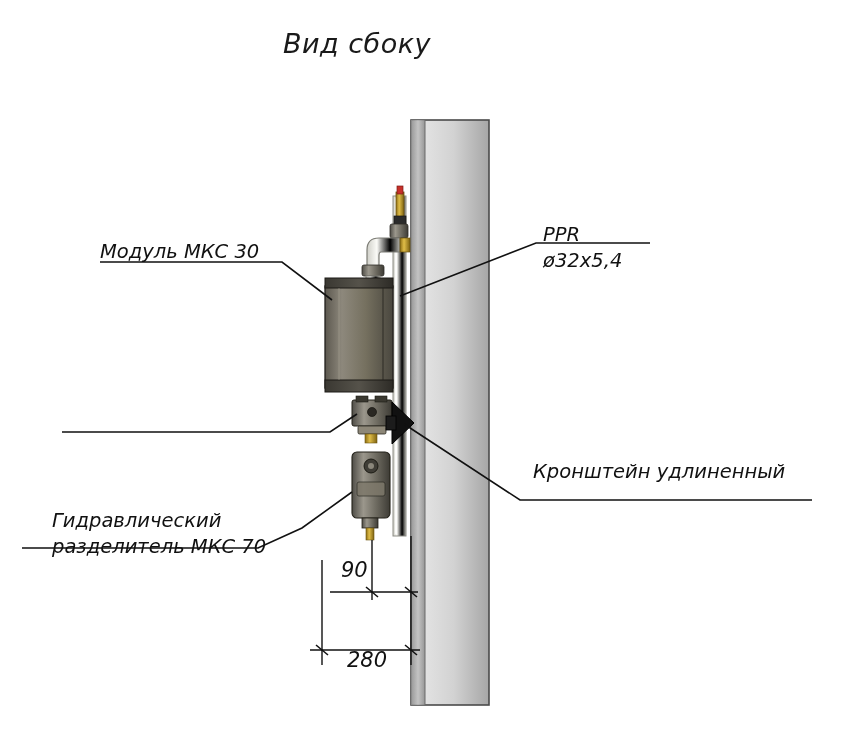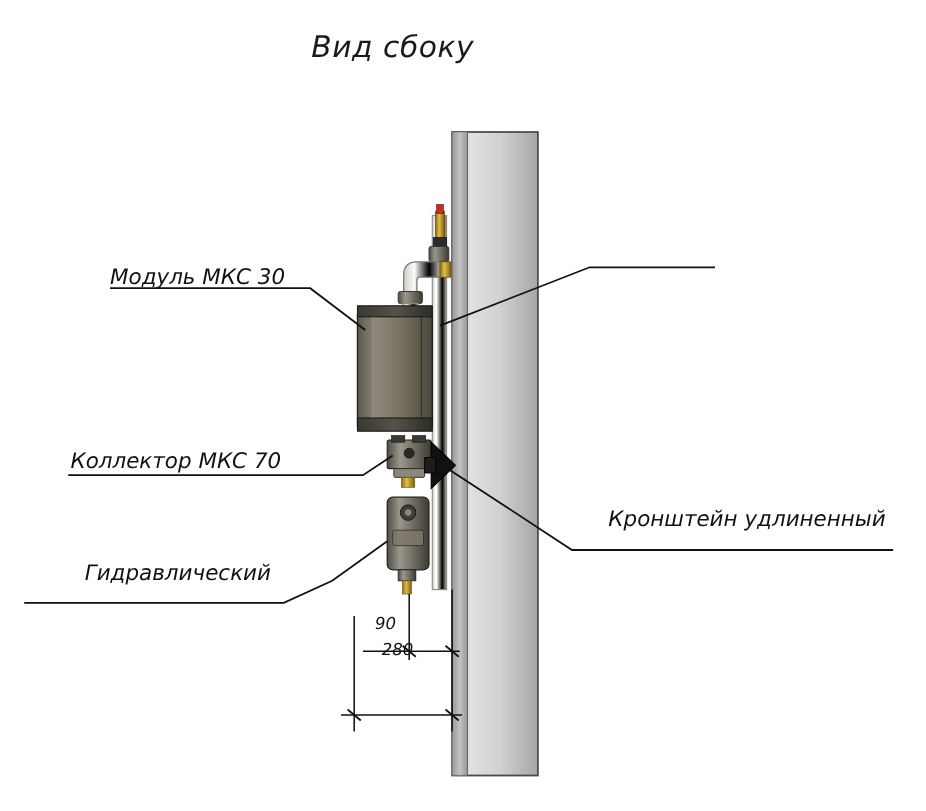--- a/index.html
+++ b/index.html
@@ -35,21 +35,21 @@
     font-style: italic;
     font-size: 19.5px;
     color: #111111;
     white-space: nowrap;
     line-height: 1.35;
   }
   .dim {
     position: absolute;
     font-family: "DejaVu Sans", sans-serif;
     font-style: italic;
-    font-size: 15px;
+    font-size: 21px;
     color: #111111;
     white-space: nowrap;
   }
   svg.overlay {
     position: absolute;
     left: 0;
     top: 0;
     width: 842px;
     height: 737px;
   }
@@ -184,27 +184,31 @@
       <path d="M405 587 L417 597" stroke-width="1.6"></path>
 
       <line x1="310" y1="650" x2="420" y2="650"></line>
       <path d="M316 645 L328 655" stroke-width="1.6"></path>
       <path d="M405 645 L417 655" stroke-width="1.6"></path>
     </g>
   </svg>
 
   <div class="lbl" style="left:100px; top:239px;">Модуль МКС 30</div>
 
-
-  <div class="lbl" style="left:64px; top:406px;">Коллектор МКС 70</div>
-
-  <div class="lbl" style="left:553px; top:459px;">
+  <div class="lbl" style="left:543px; top:222px;">
+    <div>PPR</div>
+    <div>ø32x5,4</div>
+  </div>
+
+
+  <div class="lbl" style="left:533px; top:459px;">
     <div>Кронштейн удлиненный</div>
   </div>
 
-  <div class="lbl" style="left:52px; top:508px;margin-left:25px;">
+  <div class="lbl" style="left:52px; top:508px;">
     <div>Гидравлический</div>
+    <div>разделитель МКС 70</div>
   </div>
 
   <div class="dim" style="left:341px; top:558px;">90</div>
-  <div class="dim" style="left:347px; top:581px;">280</div>
+  <div class="dim" style="left:347px; top:648px;">280</div>
 
 </div>
 
 </body></html>

